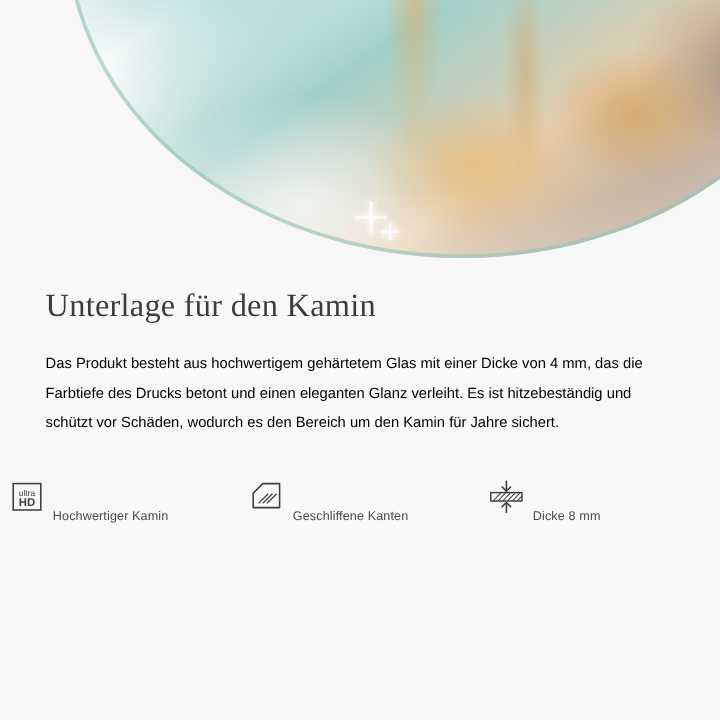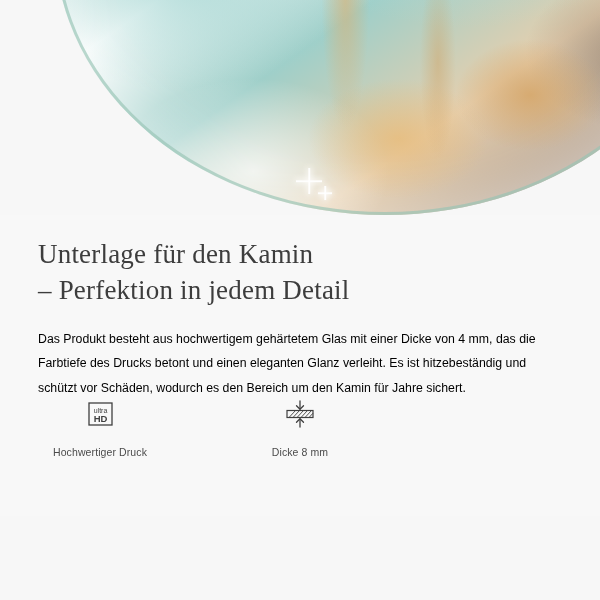--- a/index.html
+++ b/index.html
@@ -135,22 +135,22 @@
     position: absolute;
     left: 0;
     top: 392px;
     width: 600px;
     display: grid;
     grid-template-columns: repeat(3, 1fr);
     grid-row-gap: 22px;
   }
   .feature {
     display: flex;
-    flex-direction: column;
-    align-items: center;
+    flex-direction: row;
+    align-items: flex-end;
     justify-content: flex-start;
   }
   .feature-icon {
     height: 44px;
     display: flex;
     align-items: center;
     justify-content: center;
   }
   .feature-label {
     margin-top: 10px;
@@ -169,41 +169,53 @@
   <div class="hero">
     <div class="hero-ellipse"></div>
     <div class="hero-edge"></div>
     <div class="hero-sparkle"></div>
     <div class="hero-sparkle small"></div>
   </div>
 
   <div class="content">
     <h1 class="headline">
       <span>Unterlage für den Kamin</span>
-      <span class="l2">– Perfektion in jedem Detail</span>
     </h1>
     <p class="body-copy">Das Produkt besteht aus hochwertigem gehärtetem Glas mit einer Dicke von 4 mm, das die Farbtiefe des Drucks betont und einen eleganten Glanz verleiht. Es ist hitzebeständig und schützt vor Schäden, wodurch es den Bereich um den Kamin für Jahre sichert.</p>
   </div>
 
   <div class="features">
 
 
     <div class="feature">
       <div class="feature-icon">
         <svg width="44" height="44" viewBox="0 0 44 44">
           <rect x="11" y="11" width="23" height="22" fill="none" stroke="#3f3f3f" stroke-width="1.3"></rect>
           <text x="22.5" y="21" font-family="Liberation Sans, sans-serif" font-size="7" fill="#3f3f3f" text-anchor="middle">ultra</text>
           <text x="22.5" y="30" font-family="Liberation Sans, sans-serif" font-size="9.5" font-weight="bold" fill="#3f3f3f" text-anchor="middle">HD</text>
         </svg>
       </div>
-      <div class="feature-label">Hochwertiger Druck</div>
+      <div class="feature-label">Hochwertiger Kamin</div>
     </div>
 
 
 
+    <div class="feature">
+      <div class="feature-icon">
+        <svg width="44" height="44" viewBox="0 0 44 44">
+          <path d="M11 31V19l8-8h14v20z" fill="none" stroke="#3f3f3f" stroke-width="1.3" stroke-linejoin="round"></path>
+          <g stroke="#3f3f3f" stroke-width="1.1">
+            <line x1="15.5" y1="27.5" x2="23.5" y2="19.5"></line>
+            <line x1="19" y1="27.5" x2="27" y2="19.5"></line>
+            <line x1="22.5" y1="27.5" x2="30.5" y2="19.5"></line>
+          </g>
+        </svg>
+      </div>
+      <div class="feature-label">Geschliffene Kanten</div>
+    </div>
 
     <div class="feature">
       <div class="feature-icon">
         <svg width="44" height="44" viewBox="0 0 44 44">
           <g stroke="#3f3f3f" stroke-width="1.3" fill="none" stroke-linecap="round" stroke-linejoin="round">
             <line x1="22" y1="9" x2="22" y2="17"></line>
             <path d="M18.5 13.8L22 17.3l3.5-3.5"></path>
             <line x1="22" y1="35" x2="22" y2="27"></line>
             <path d="M18.5 30.2L22 26.7l3.5 3.5"></path>
           </g>

